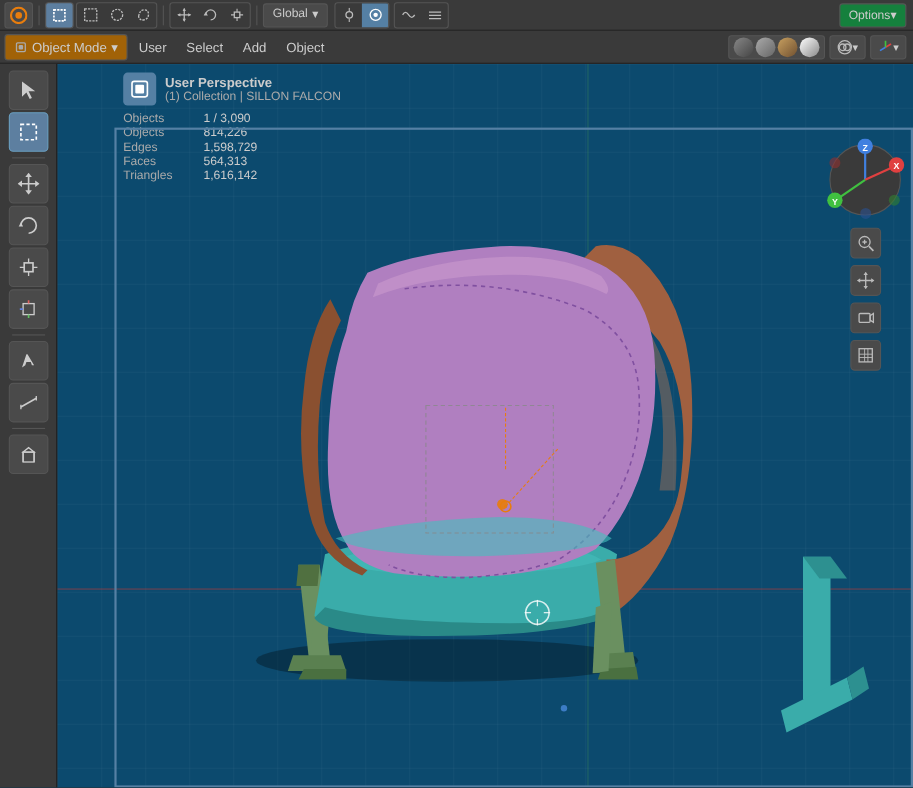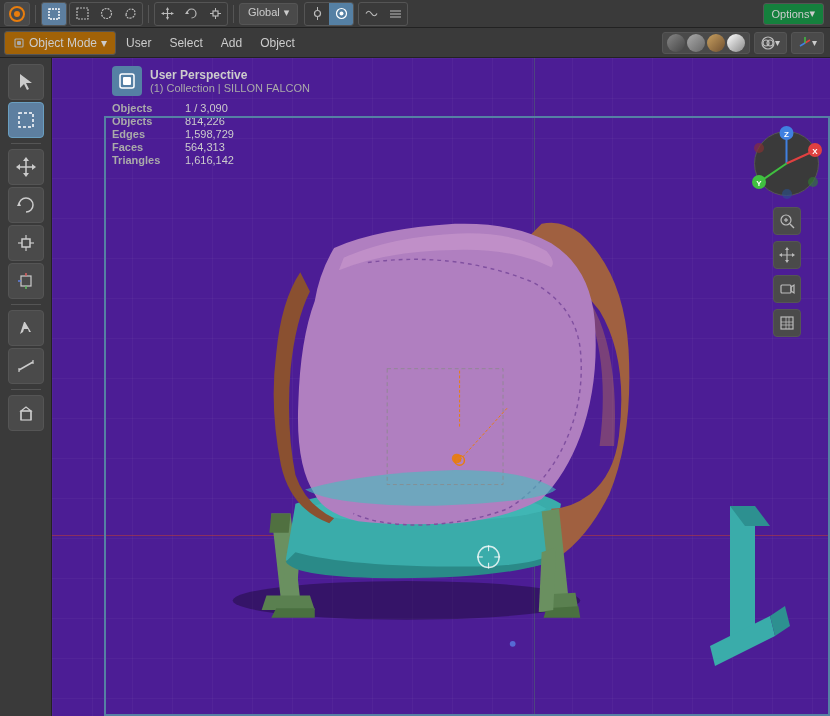--- a/index.html
+++ b/index.html
@@ -173,21 +173,21 @@
       align-items: center;
     }
 
     
     .viewport {
       position: absolute;
       top: 58px;
       left: 52px;
       right: 0;
       bottom: 0;
-      background: #4c1d95;
+      background: #0c4a6e;
       overflow: hidden;
     }
 
     
     .viewport-grid {
       position: absolute;
       bottom: 0; left: 0; right: 0;
       height: 100%;
       background:
         linear-gradient(rgba(255,255,255,0.03) 1px, transparent 1px),
@@ -333,21 +333,20 @@
     .stat-row {
       display: flex;
       gap: 8px;
       font-size: 11px;
       color: #cccccc;
     }
 
     .stat-label {
       color: #aaaaaa;
       min-width: 65px;
-      font-weight: bold;
     }
 
     .stat-value {
       color: #cccccc;
     }
 
     
     .chair-container {
       position: absolute;
       top: 60px;

